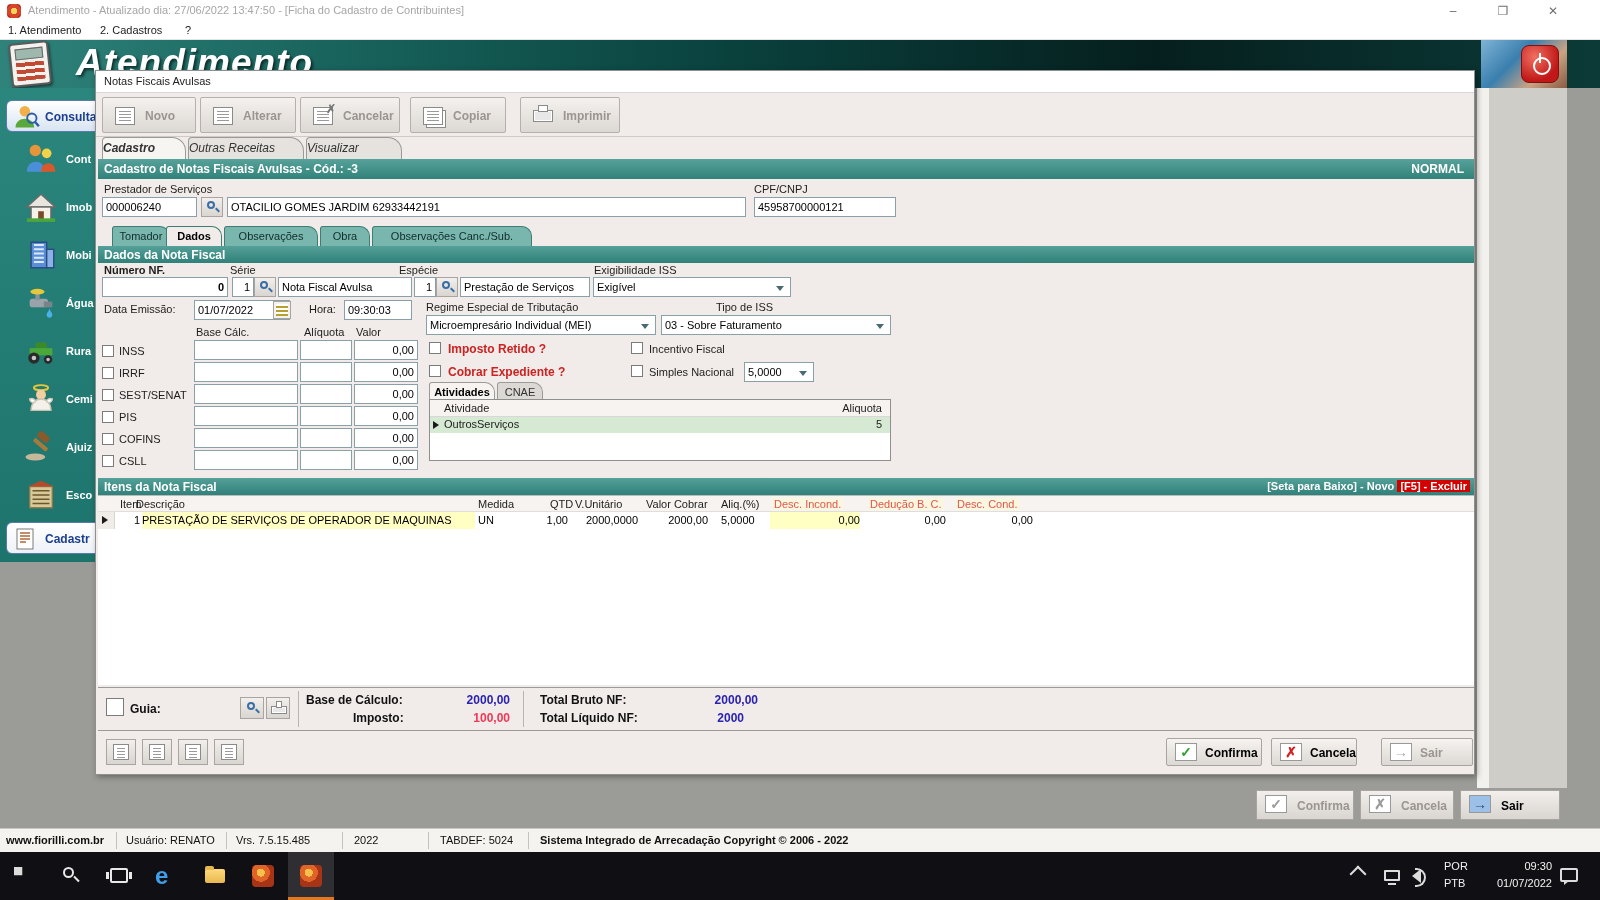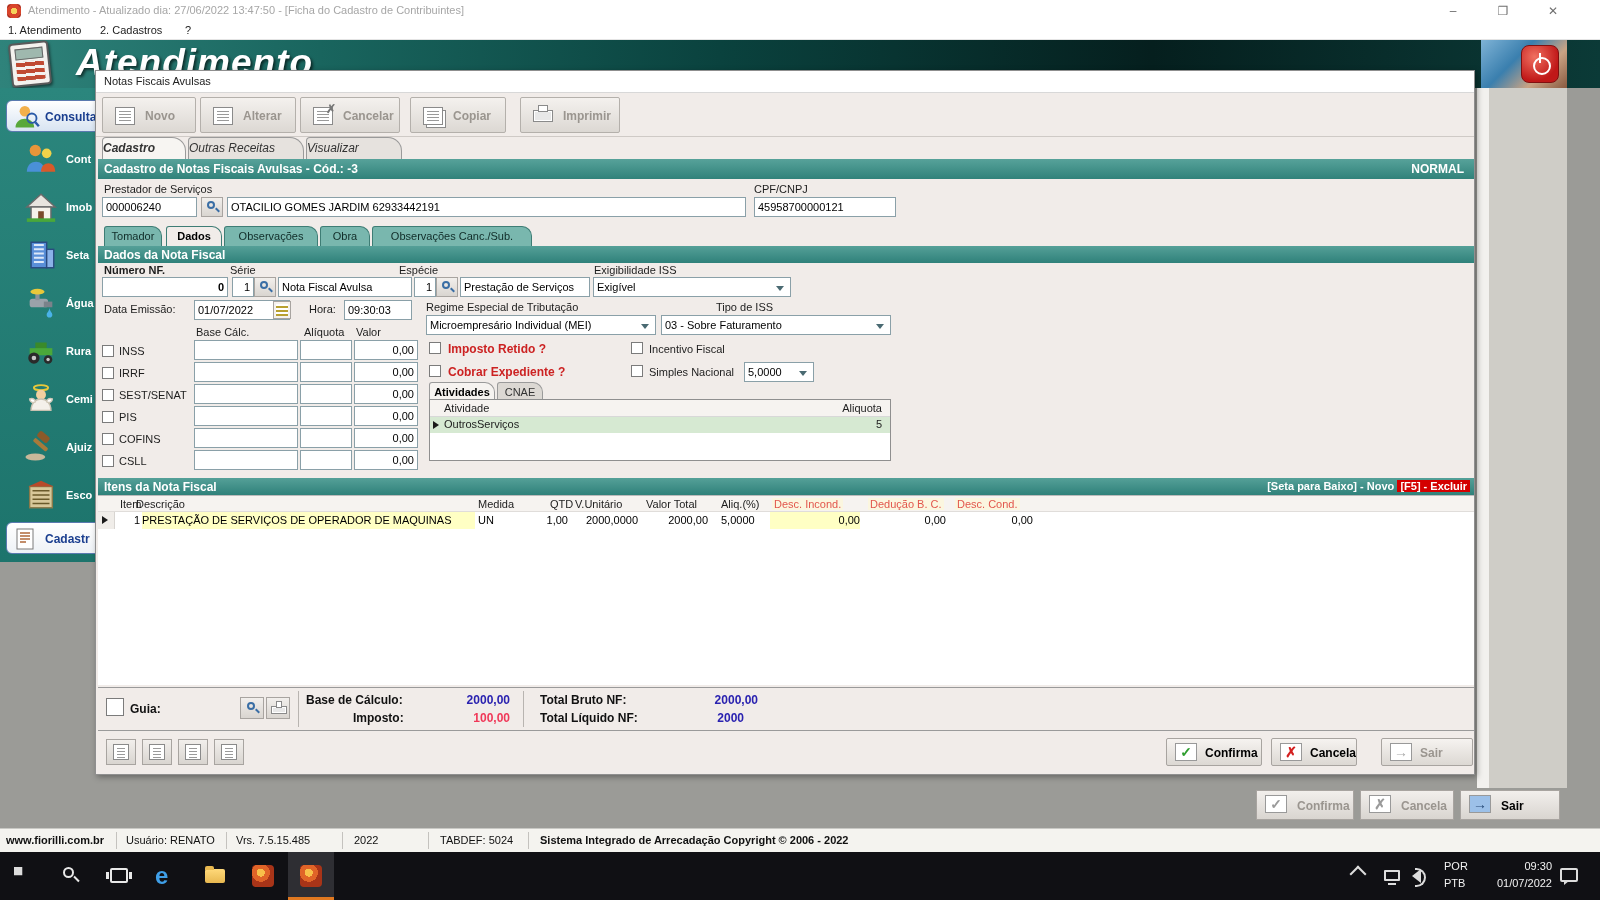--- a/index.html
+++ b/index.html
@@ -240,21 +240,21 @@
         <rect x="2" y="20" width="20" height="2.5" fill="#4aa83a"></rect>
     </svg>
     <span class="silabel">Imob</span>
   </div>
   <div class="side-item" style="top:148px">
     <svg class="sicon" viewBox="0 0 24 24">
       <rect x="5" y="3" width="11" height="18" fill="#5a8fd8" stroke="#2a4a80"></rect>
       <rect x="16" y="8" width="5" height="13" fill="#8ab2e8" stroke="#2a4a80"></rect>
       <path d="M7 5h7M7 8h7M7 11h7M7 14h7M7 17h7" stroke="#dce8f8" stroke-width="1.4"></path>
     </svg>
-    <span class="silabel">Seta</span>
+    <span class="silabel">Mobi</span>
   </div>
   <div class="side-item" style="top:196px">
     <svg class="sicon" viewBox="0 0 24 24">
       <rect x="4" y="9" width="13" height="6" rx="2" fill="#9aa2aa"></rect>
         <rect x="14" y="11" width="6" height="4" fill="#7a828a"></rect>
       <rect x="8" y="4" width="3" height="6" fill="#8a929a"></rect>
         <ellipse cx="9.5" cy="4" rx="5" ry="2" fill="#e8c83a"></ellipse>
       <path d="M18 15c0 3-2 3.5-2 5.3a2 2 0 0 0 4 0c0-1.8-2-2.3-2-5.3z" fill="#4ab2e8"></path>
     </svg>
     <span class="silabel">Água</span>
@@ -361,21 +361,21 @@
   <span class="lbl" style="left:8px;top:112px">Prestador de Serviços</span>
   <div class="field" style="left:6px;top:126px;width:95px">000006240</div>
   <div class="sbtn" style="left:105px;top:126px">
       <div class="mag"></div>
     </div>
   <div class="field" style="left:131px;top:126px;width:519px">OTACILIO GOMES JARDIM 62933442191</div>
   <span class="lbl" style="left:658px;top:112px">CPF/CNPJ</span>
   <div class="field" style="left:658px;top:126px;width:142px">45958700000121</div>
 
   <div class="innertabs">
-    <div class="itab" style="left:2px;width:58px">Tomador</div>
+    <div class="itab" style="left:10px;width:58px">Tomador</div>
     <div class="itab active" style="left:64px;width:56px">Dados</div>
     <div class="itab" style="left:122px;width:94px">Observações</div>
     <div class="itab" style="left:218px;width:50px">Obra</div>
     <div class="itab" style="left:270px;width:160px">Observações Canc./Sub.</div>
   </div>
 
   <div class="secbar" style="top:175px">
     <span class="sb-l">Dados da Nota Fiscal</span>
   </div>
 
@@ -488,21 +488,21 @@
     </span>
   </div>
 
   <div class="itemsarea">
     <div class="ithead">
       <span style="left:22px">Item</span>
       <span style="left:38px">Descrição</span>
       <span style="left:380px">Medida</span>
       <span style="left:452px">QTD</span>
       <span style="left:477px">V.Unitário</span>
-      <span style="left:548px">Valor Total</span>
+      <span style="left:548px">Valor Cobrar</span>
       <span style="left:623px">Aliq.(%)</span>
       <span class="red" style="left:674px">Desc. Incond.</span>
       <span class="red" style="left:770px">Dedução B. C.</span>
       <span class="red" style="left:857px">Desc. Cond.</span>
     </div>
     <div class="itrow">
       <div class="markercell">
           <div class="marker" style="left:4px;top:4px"></div>
         </div>
       <span class="cell r" style="left:20px;width:22px">1</span>

